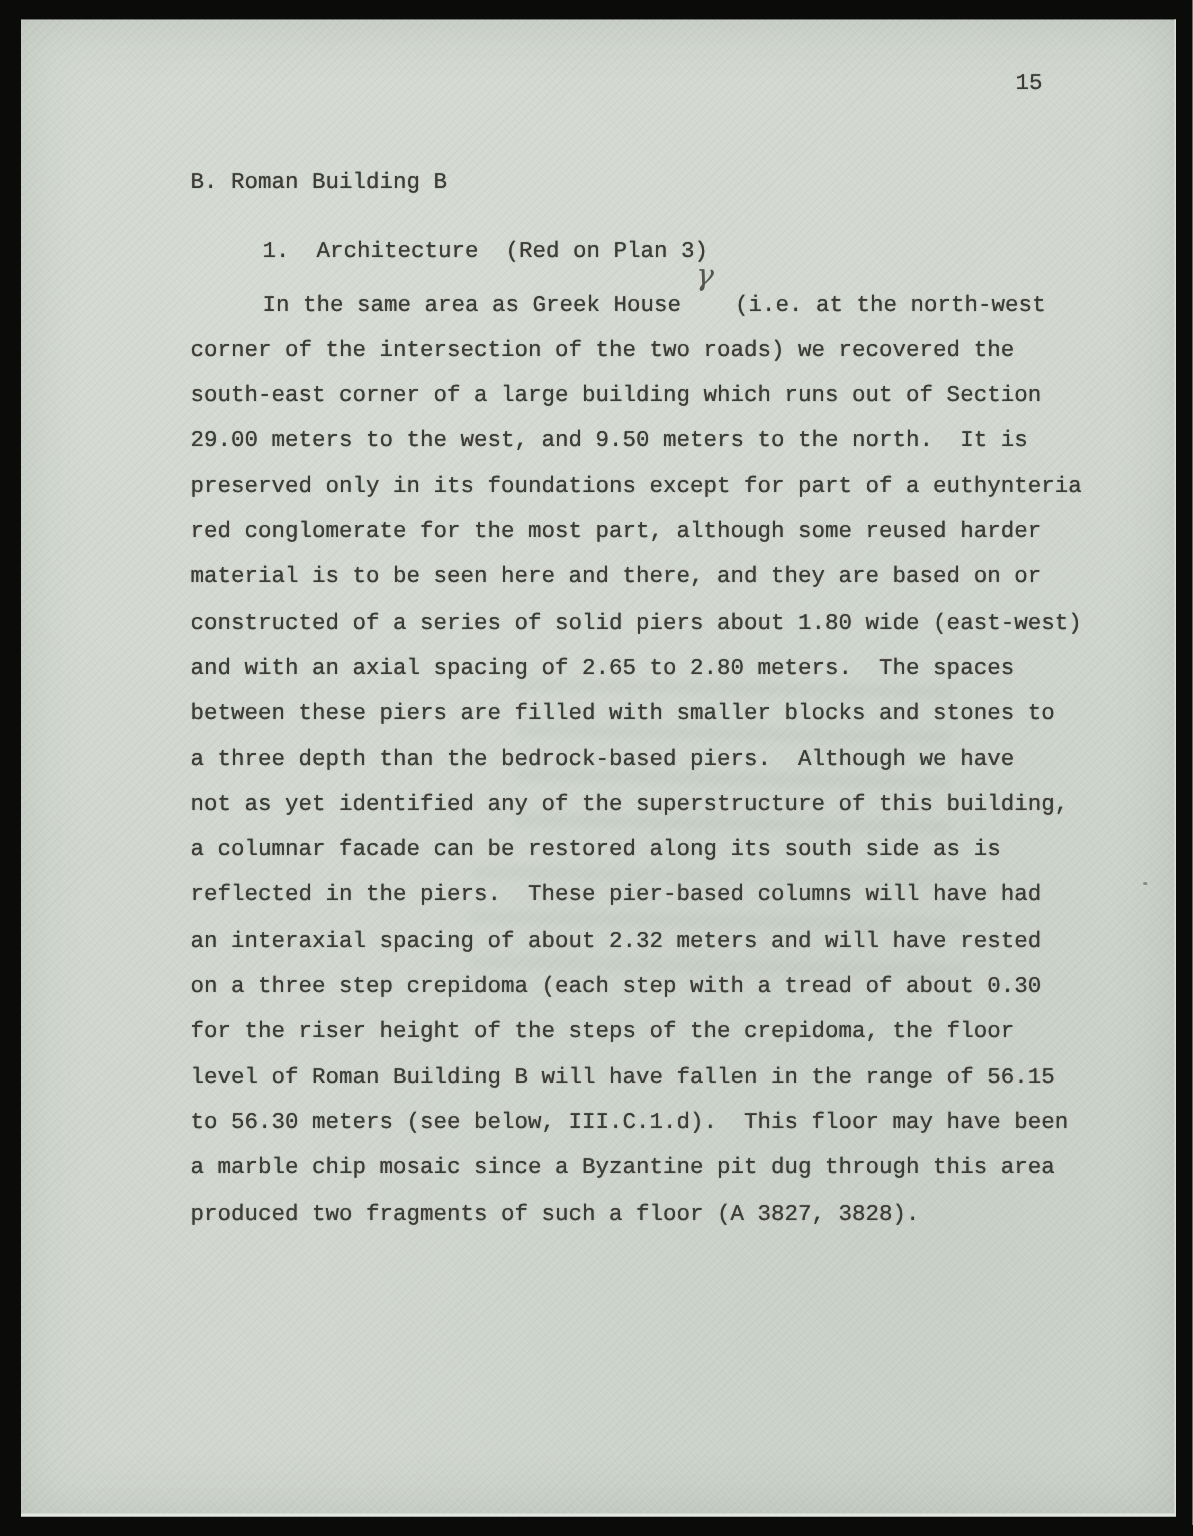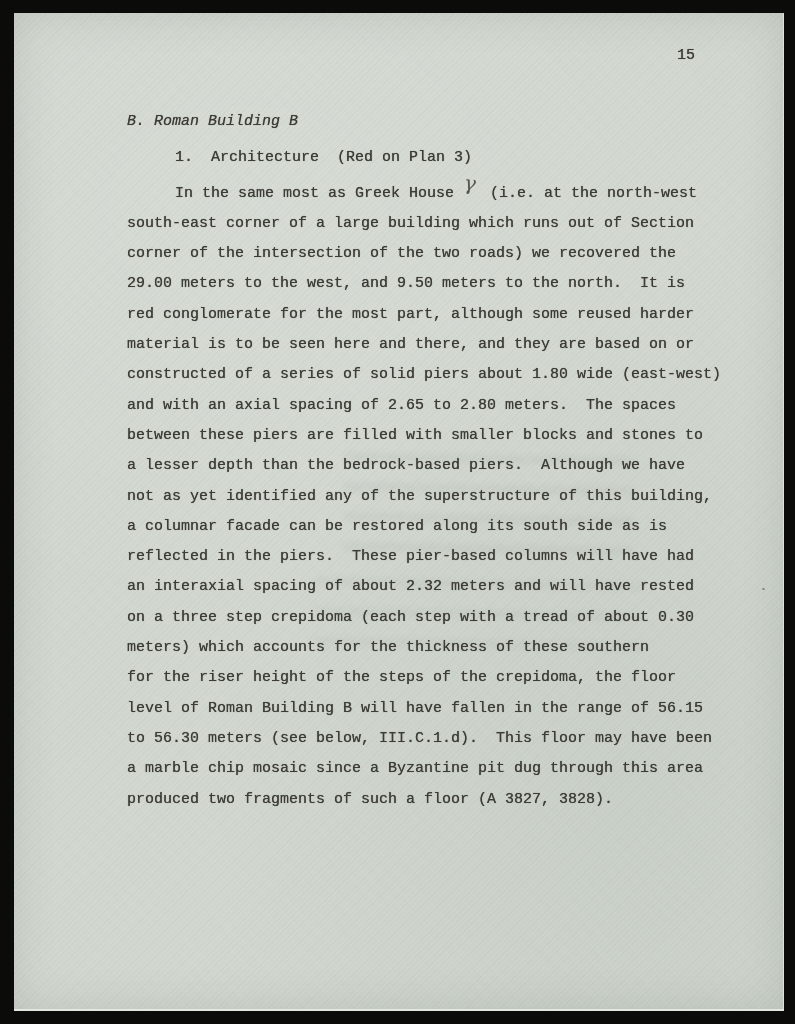--- a/index.html
+++ b/index.html
@@ -41,22 +41,21 @@
     position:absolute;
     left:663px;top:34px;
   }
   .typed{
     position:absolute;
     left:113px;top:94px;
     width:620px;
   }
   .heading{
     line-height:30.3px;
-    margin-bottom:6px;
-    font-style:italic;
+    margin-bottom:16px;
   }
   .subheading{
     line-height:30.3px;
     margin-bottom:5px;
     padding-left:48px;
   }
   .line{
     line-height:30.3px;
   }
   .line.indent{ padding-left:48px; }
@@ -99,36 +98,36 @@
   <div class="stain s1"></div>
   <div class="stain s2"></div>
   <div class="speck"></div>
 
   <div class="page-number typed-text">15</div>
 
   <div class="typed">
     <div class="heading typed-text">B. Roman Building B</div>
     <div class="subheading typed-text">1.  Architecture  (Red on Plan 3)</div>
     <div class="body">
-        <div class="line typed-text indent">In the same most as Greek House    (i.e. at the north-west</div>
+        <div class="line typed-text indent">In the same area as Greek House    (i.e. at the north-west</div>
+        <div class="line typed-text">corner of the intersection of the two roads) we recovered the</div>
         <div class="line typed-text">south-east corner of a large building which runs out of Section</div>
-        <div class="line typed-text">corner of the intersection of the two roads) we recovered the</div>
         <div class="line typed-text">29.00 meters to the west, and 9.50 meters to the north.  It is</div>
+        <div class="line typed-text">preserved only in its foundations except for part of a euthynteria</div>
         <div class="line typed-text">red conglomerate for the most part, although some reused harder</div>
         <div class="line typed-text">material is to be seen here and there, and they are based on or</div>
         <div class="line typed-text">constructed of a series of solid piers about 1.80 wide (east-west)</div>
         <div class="line typed-text">and with an axial spacing of 2.65 to 2.80 meters.  The spaces</div>
         <div class="line typed-text">between these piers are filled with smaller blocks and stones to</div>
-        <div class="line typed-text">a lesser depth than the bedrock-based piers.  Although we have</div>
+        <div class="line typed-text">a three depth than the bedrock-based piers.  Although we have</div>
         <div class="line typed-text">not as yet identified any of the superstructure of this building,</div>
         <div class="line typed-text">a columnar facade can be restored along its south side as is</div>
         <div class="line typed-text">reflected in the piers.  These pier-based columns will have had</div>
         <div class="line typed-text">an interaxial spacing of about 2.32 meters and will have rested</div>
         <div class="line typed-text">on a three step crepidoma (each step with a tread of about 0.30</div>
-        <div class="line typed-text">meters) which accounts for the thickness of these southern</div>
         <div class="line typed-text">for the riser height of the steps of the crepidoma, the floor</div>
         <div class="line typed-text">level of Roman Building B will have fallen in the range of 56.15</div>
         <div class="line typed-text">to 56.30 meters (see below, III.C.1.d).  This floor may have been</div>
         <div class="line typed-text">a marble chip mosaic since a Byzantine pit dug through this area</div>
         <div class="line typed-text">produced two fragments of such a floor (A 3827, 3828).</div>
       </div>
   </div>
 
   <div class="gamma">γ</div>
 </div>

